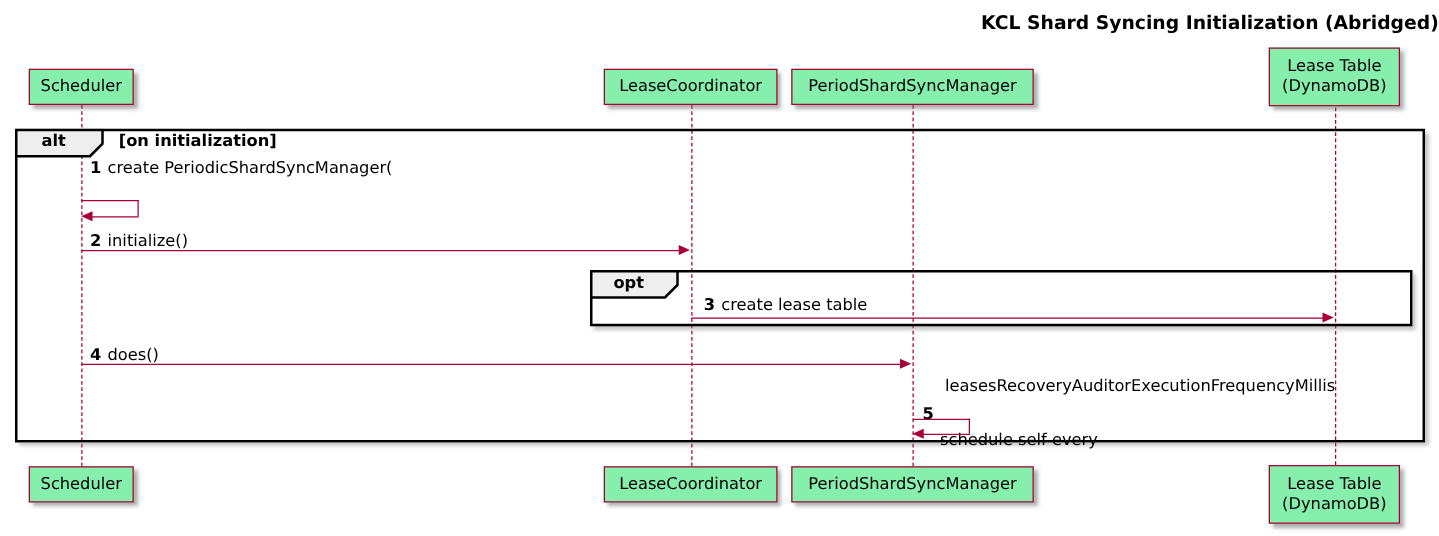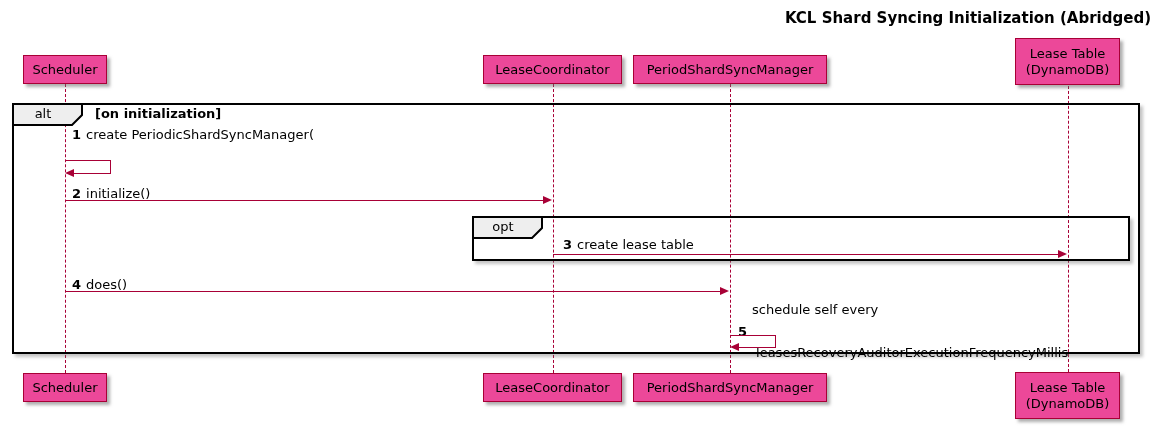--- a/index.html
+++ b/index.html
@@ -10,42 +10,42 @@
     font-family:"DejaVu Sans","Liberation Sans",sans-serif;
     color:#000;
     overflow:hidden;
   }
   .title{
     position:absolute;top:9px;left:0;width:1151px;
     text-align:right;font-size:15px;font-weight:bold;color:#000;
   }
   .pbox{
     position:absolute;
-    background:#ec4899;
+    background:#86efac;
     border:1.5px solid #A80036;
     box-shadow:3px 3px 3px rgba(110,110,110,0.55);
     display:flex;flex-direction:column;align-items:center;justify-content:center;
     font-size:13px;line-height:16px;text-align:center;
     box-sizing:border-box;
   }
   .lifeline{
     position:absolute;width:0;
     border-left:1px dashed #A80036;
   }
   .frame{
     position:absolute;
     border:2px solid #000;
     box-shadow:3px 3px 3px rgba(110,110,110,0.4);
     box-sizing:border-box;
     background:transparent;
   }
   .frame-label-svg{position:absolute;left:-2px;top:-2px;}
   .frame-label-text{
     position:absolute;left:0;top:1px;width:58px;text-align:center;
-    font-weight:normal;font-size:13px;
+    font-weight:bold;font-size:13px;
   }
   .frame-cond{
     position:absolute;font-weight:bold;font-size:13px;white-space:nowrap;
   }
   .msg-label{
     position:absolute;font-size:13px;white-space:nowrap;
     display:flex;align-items:center;gap:5px;
   }
   .msg-num{font-weight:bold;}
   .msg-lines{display:flex;flex-direction:column;gap:28px;}
@@ -154,22 +154,22 @@
     <span>does()</span>
   </div>
   <div>
     <div class="hline" style="left:65px;top:291px;width:656px;"></div>
     <div class="head-right" style="left:720px;top:287px;"></div>
   </div>
 
   <div class="msg-label" style="left:738px;top:302px;">
     <span class="msg-num">5</span>
     <div class="msg-lines">
+      <div style="padding-left:4px;">leasesRecoveryAuditorExecutionFrequencyMillis</div>
       <div>schedule self every</div>
-      <div style="padding-left:4px;">leasesRecoveryAuditorExecutionFrequencyMillis</div>
     </div>
   </div>
   <div>
     <div class="hline" style="left:730px;top:335px;width:46px;"></div>
     <div class="vline" style="left:775px;top:335px;height:12px;"></div>
     <div class="hline" style="left:738px;top:347px;width:38px;"></div>
     <div class="head-left" style="left:730px;top:343px;"></div>
   </div>
 
 </div>

